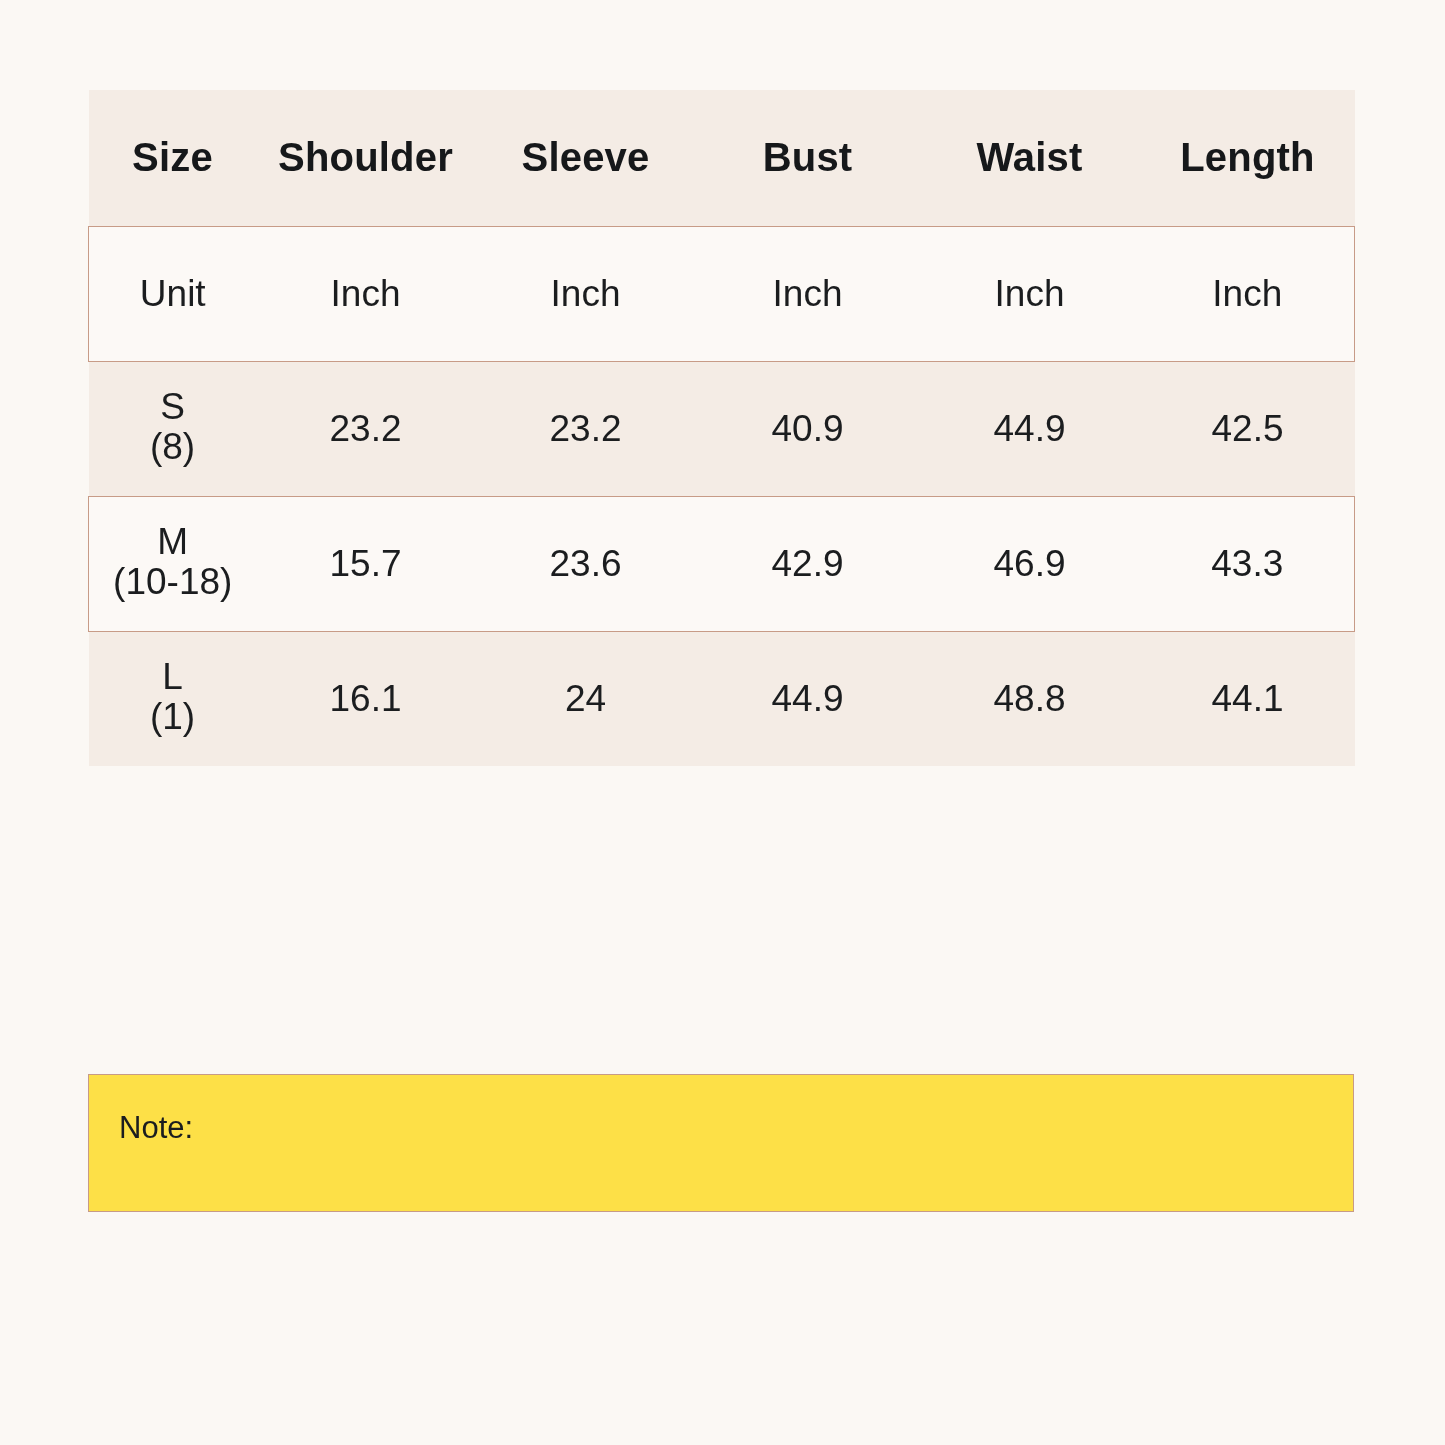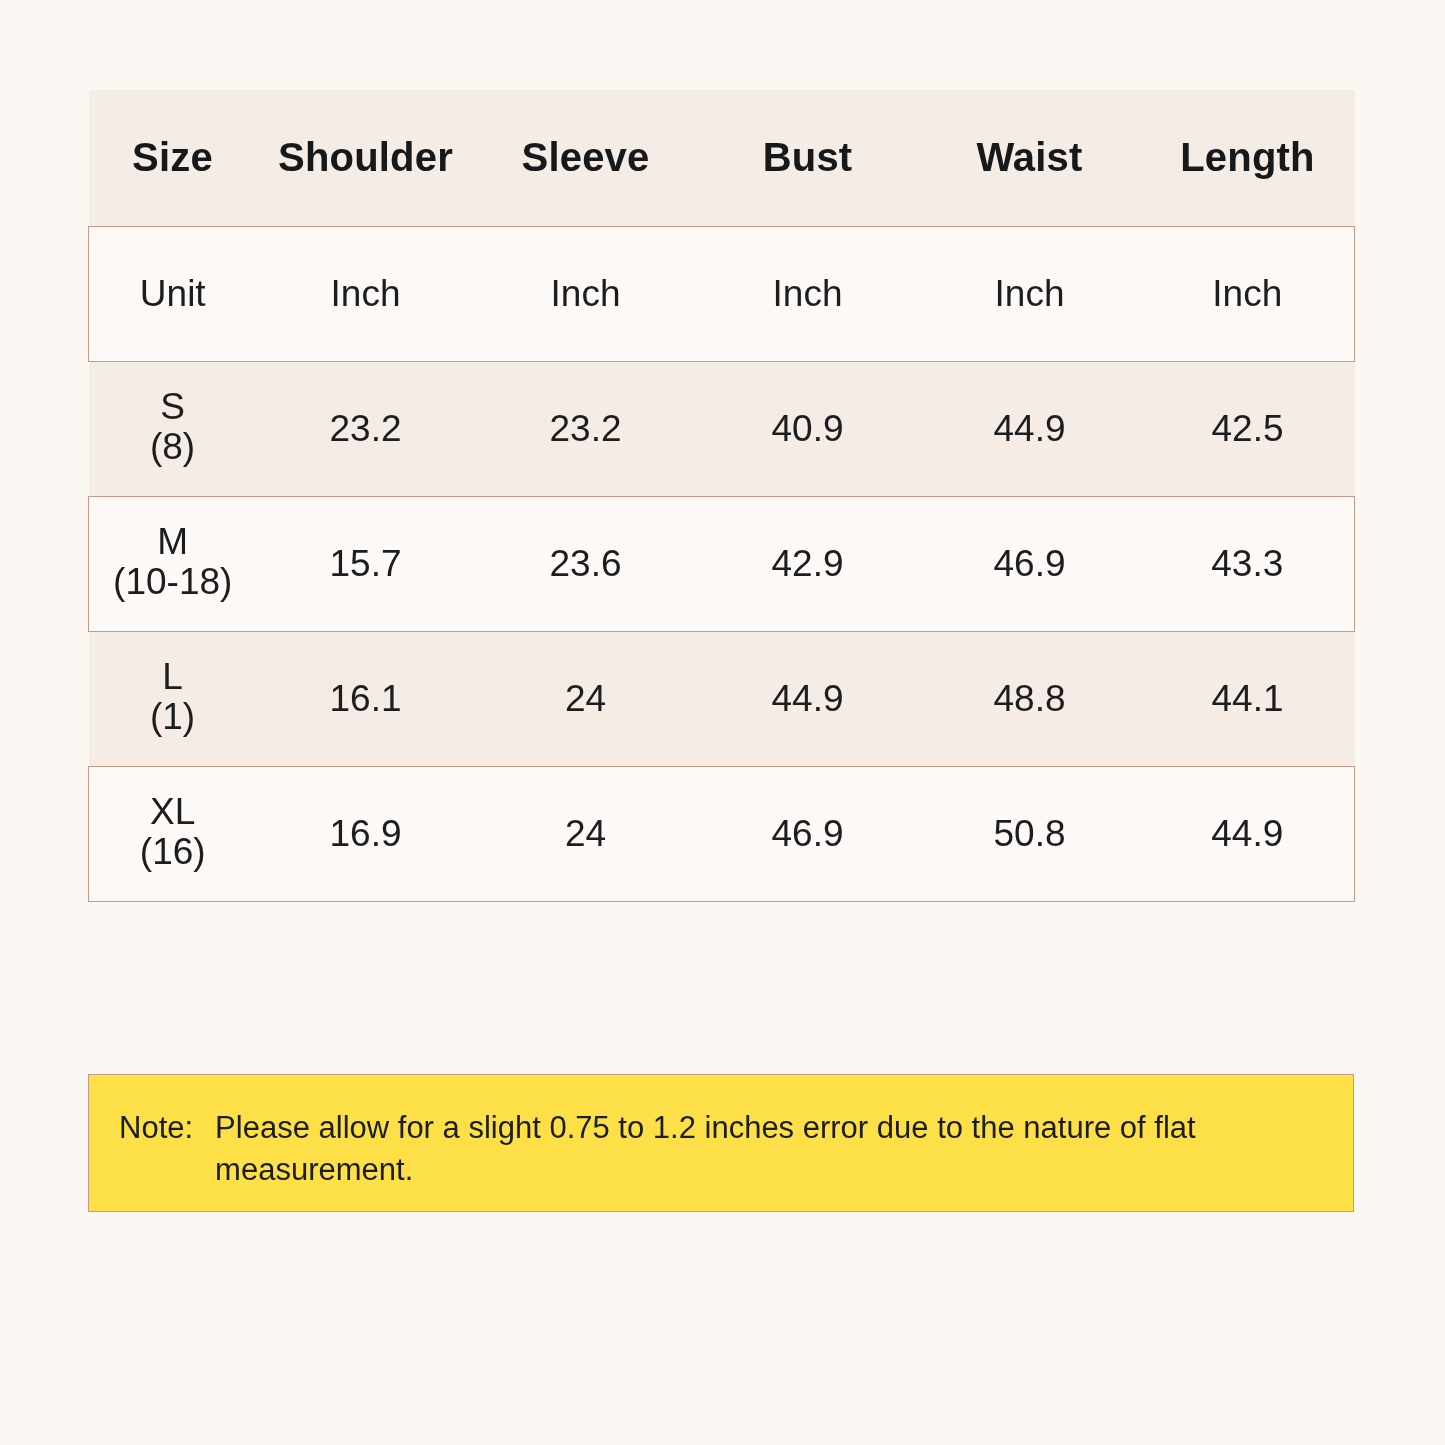--- a/index.html
+++ b/index.html
@@ -201,35 +201,23 @@
           <span class="sz-main">L</span>
           <span class="sz-sub">(1)</span>
         </td>
         <td>16.1</td>
         <td>24</td>
         <td>44.9</td>
         <td>48.8</td>
         <td>44.1</td>
       </tr>
 
-      <tr class="row-pale">
-        <td class="size-cell">
-          <span class="sz-main">XL</span>
-          <span class="sz-sub">(16)</span>
-        </td>
-        <td>16.9</td>
-        <td>24</td>
-        <td>46.9</td>
-        <td>50.8</td>
-        <td>44.9</td>
-      </tr>
 
     </tbody>
   </table>
 
   <div class="note-box">
     <div class="note-inner">
       <span class="note-label">Note:</span>
-      <span class="note-text">Please allow for a slight 0.75 to 1.2 inches error due to the nature of flat measurement.</span>
     </div>
   </div>
 
 </div>
 
 </body></html>

